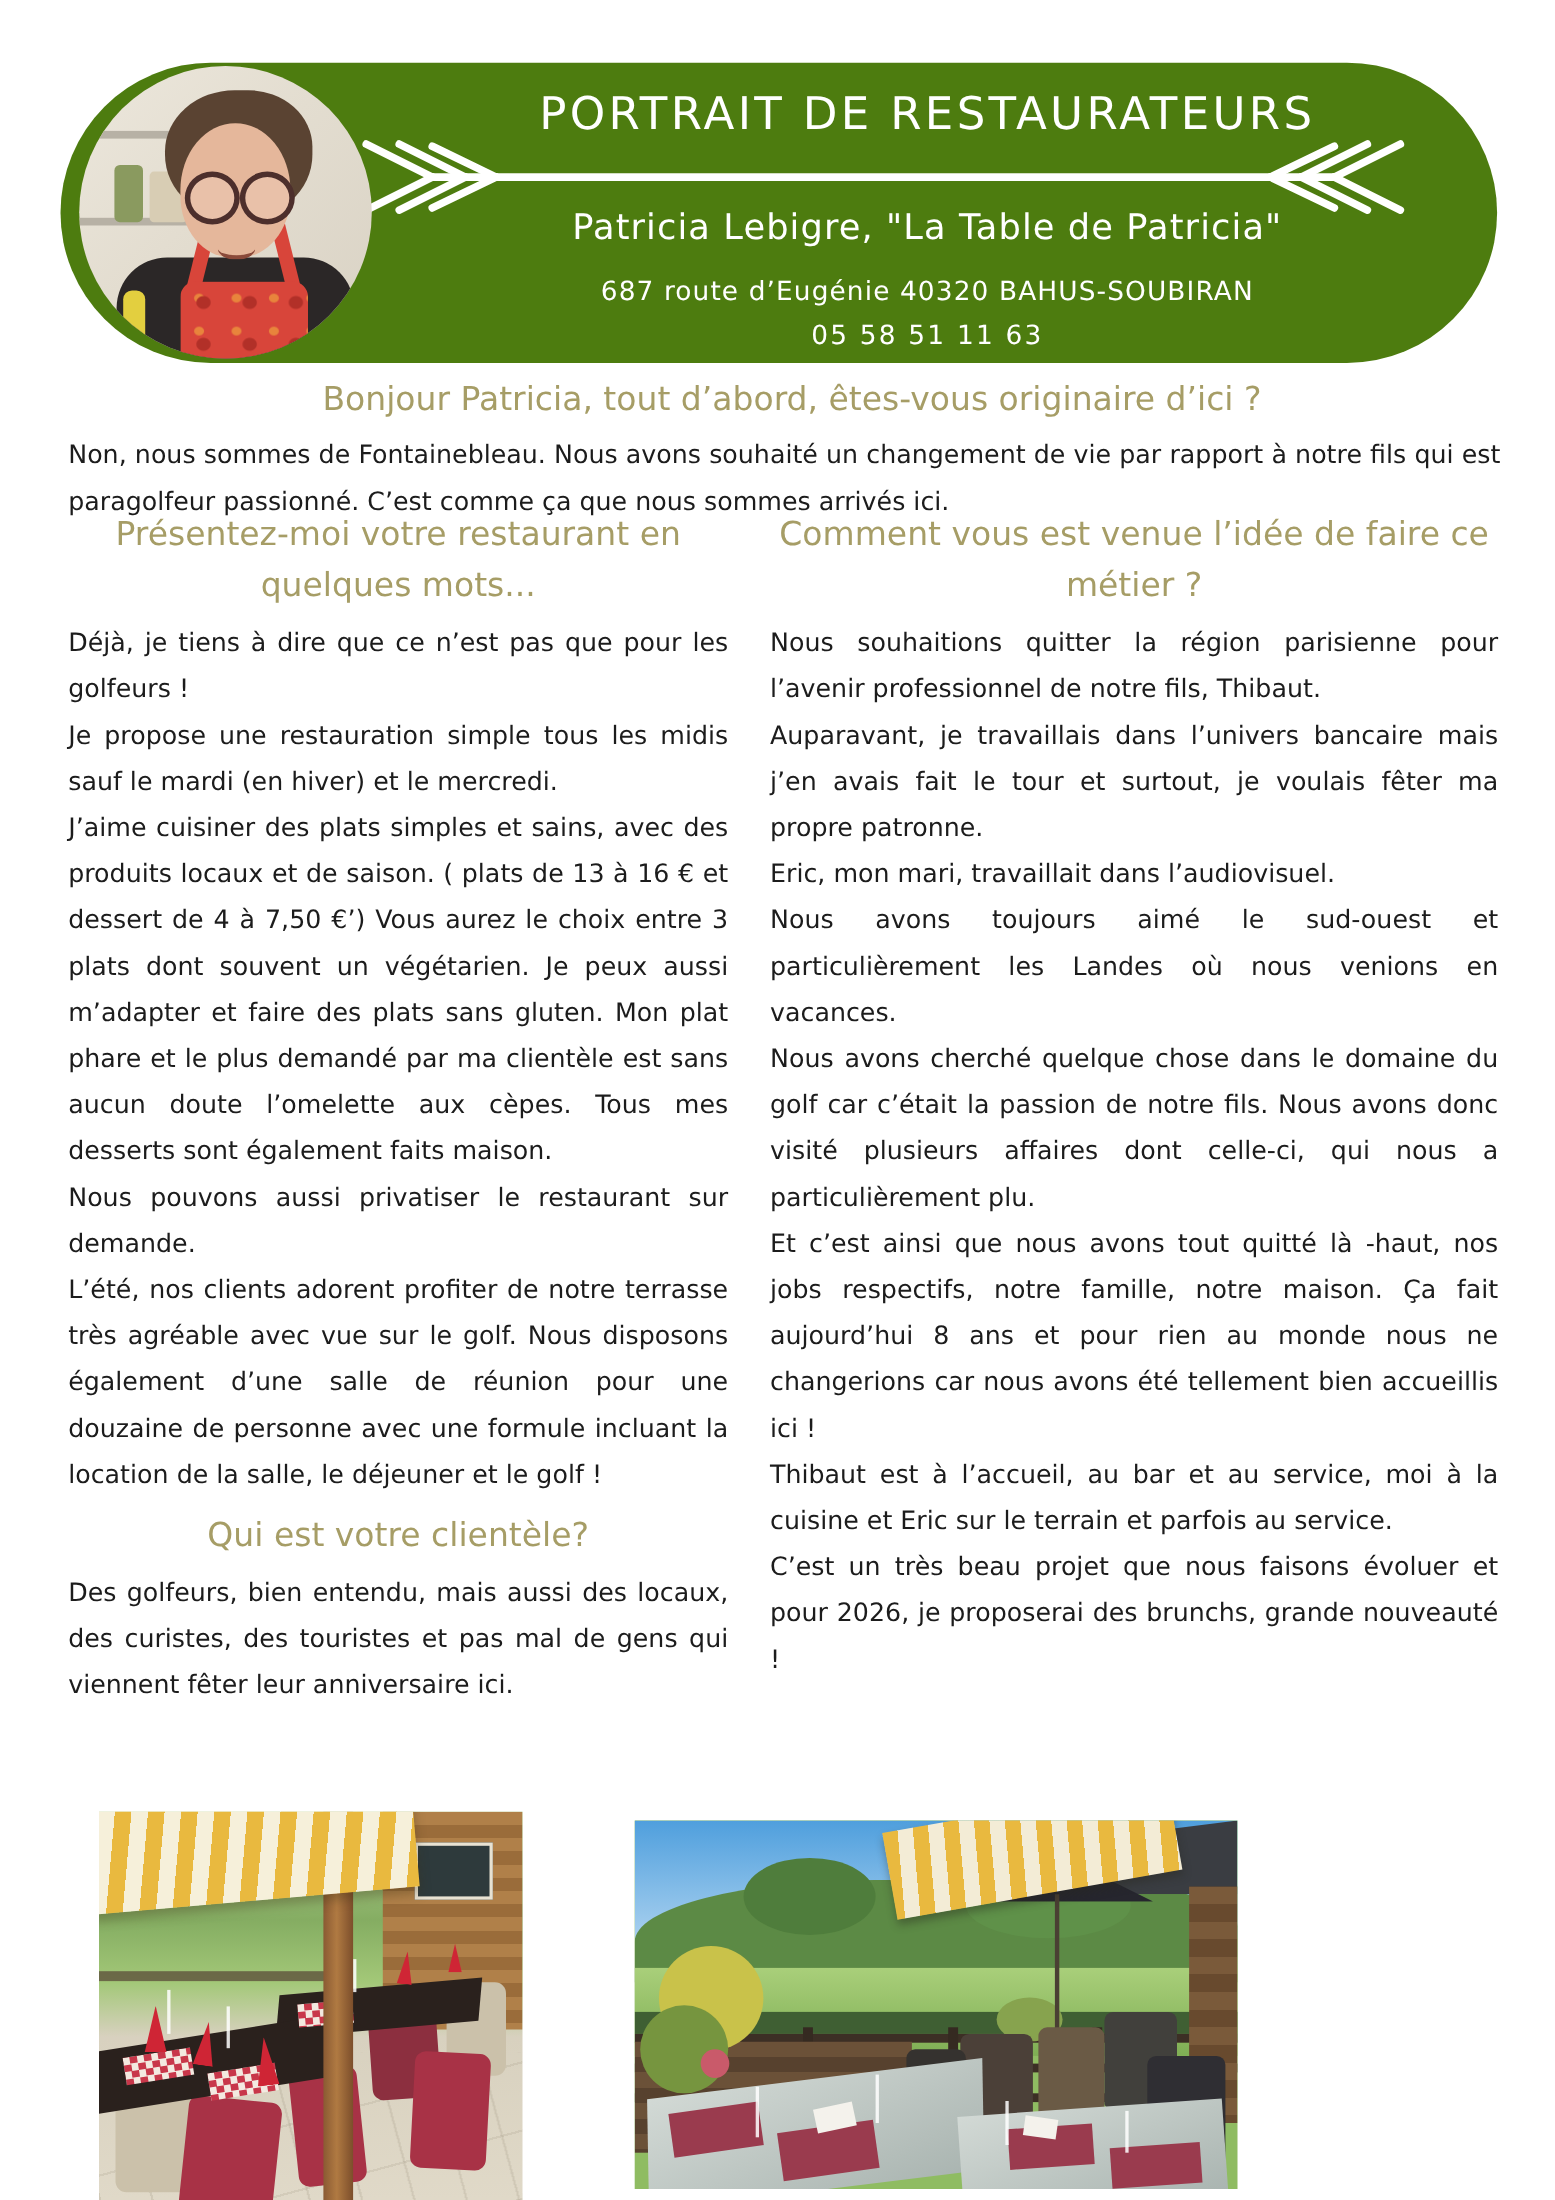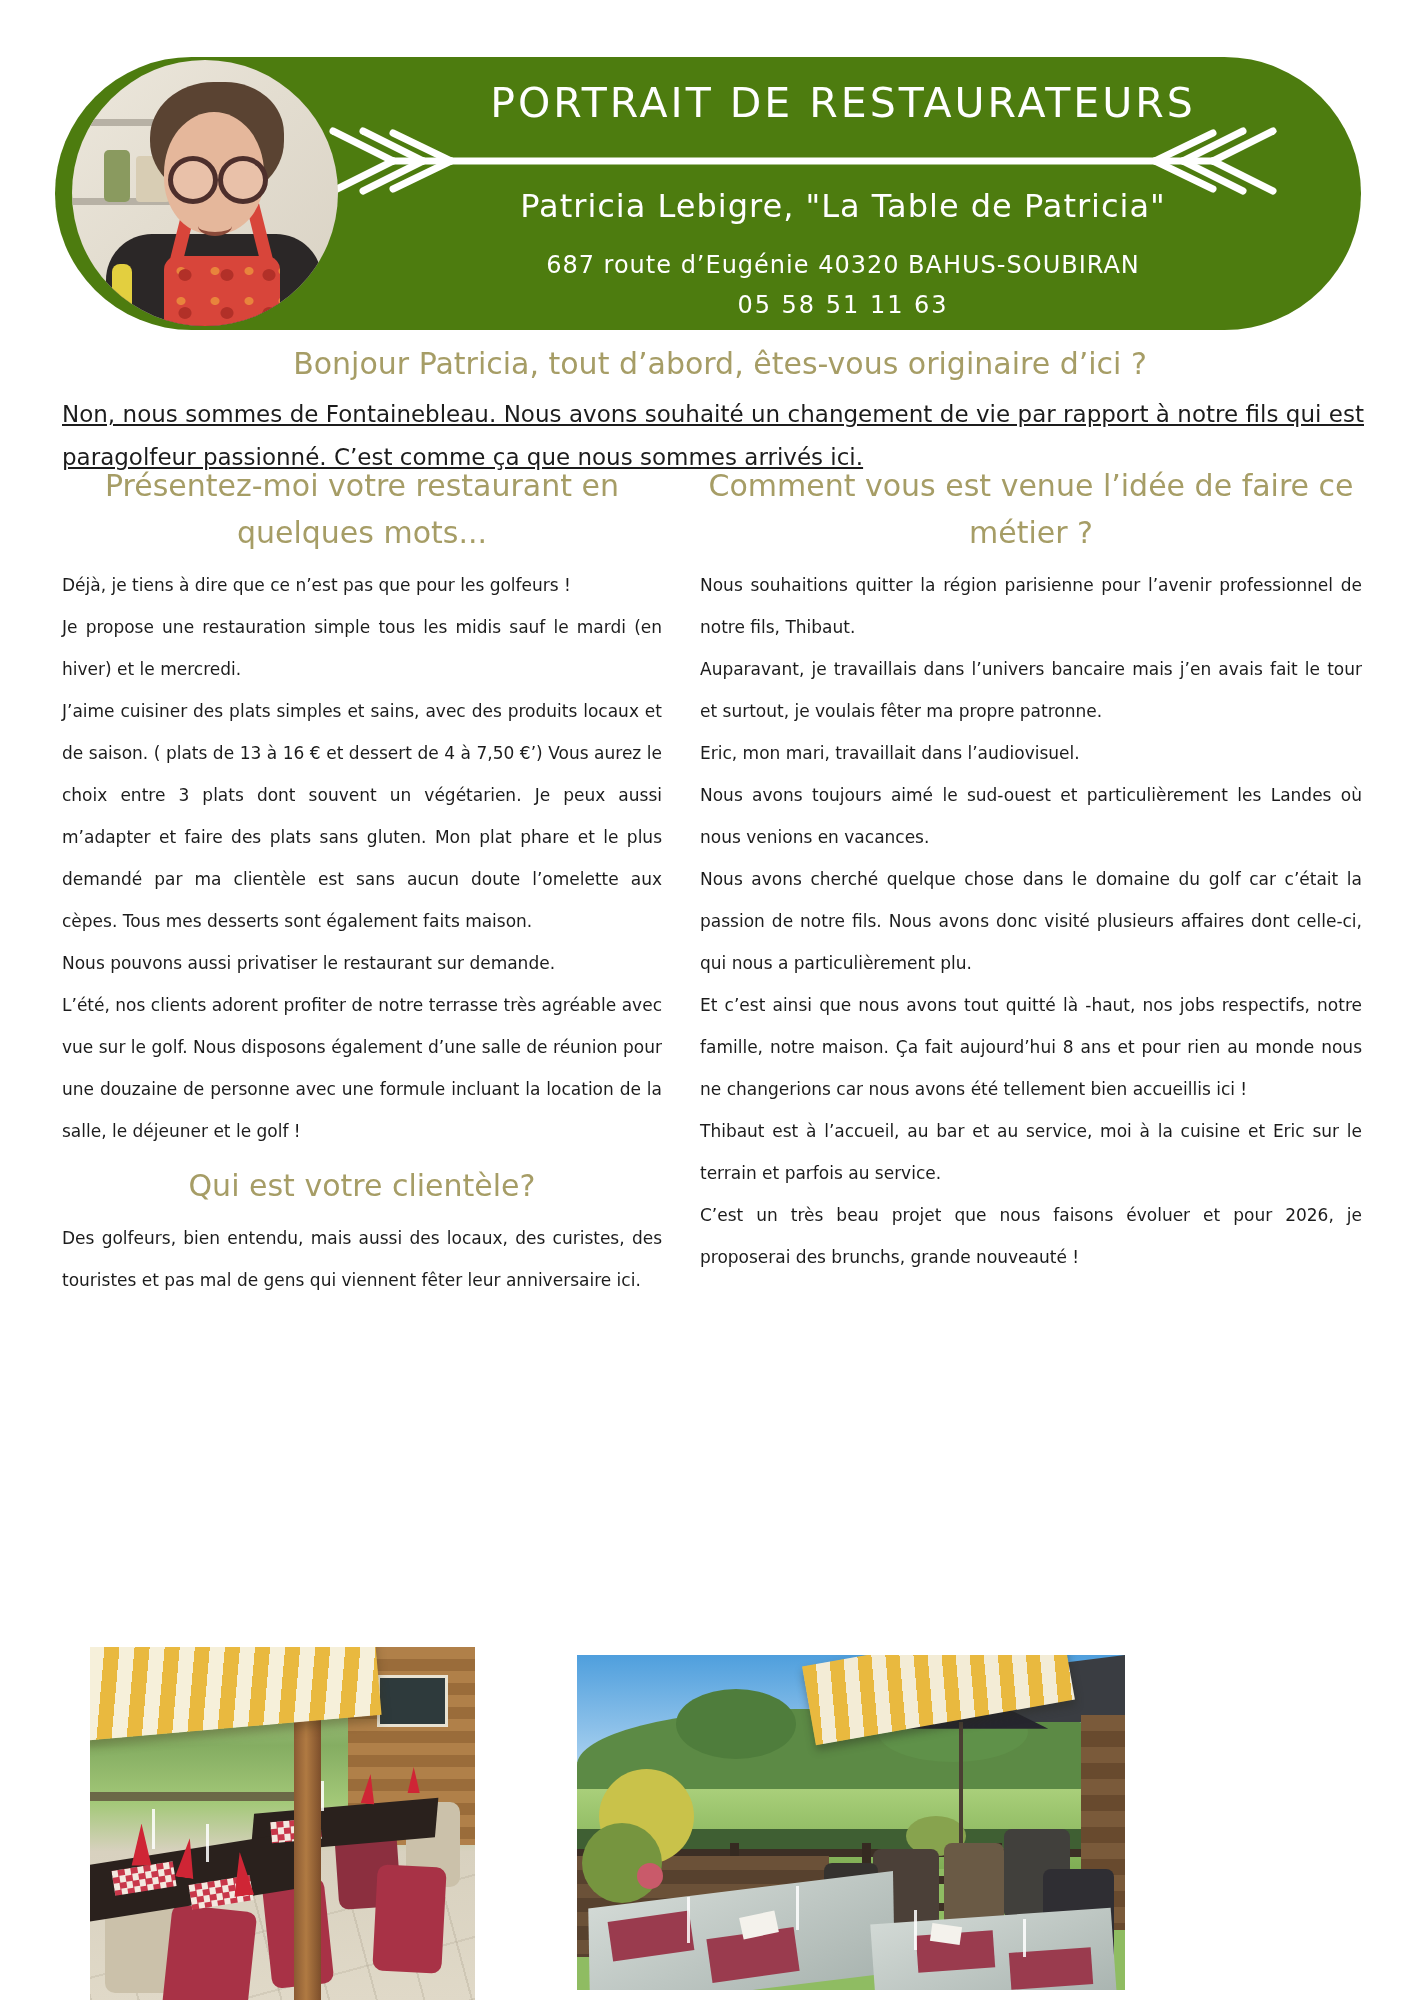--- a/index.html
+++ b/index.html
@@ -35,29 +35,29 @@
         background-image:radial-gradient(#b23028 6px,transparent 7px),radial-gradient(#e8843c 4px,transparent 5px);
         background-size:42px 38px,34px 30px;}
   .portrait .strap{position:absolute;width:13px;height:64px;background:#d8453a;bottom:58px;}
   .portrait .s1{left:104px;transform:rotate(14deg);} .portrait .s2{left:182px;transform:rotate(-14deg);}
   .portrait .bottle{position:absolute;left:40px;bottom:0;width:20px;height:62px;background:#e3cf3f;border-radius:8px 8px 0 0;}
 
   
   .q{color:#a69d66;text-align:center;}
   .intro{position:absolute;left:62px;top:346px;width:1302px;}
   .intro .q{font-size:30px;padding-left:14px;margin:0 0 12px 0;}
-  .intro p.a{font-size:23px;line-height:43px;text-align:justify;margin:0;text-decoration:underline;}
+  .intro p.a{font-size:23px;line-height:43px;text-align:justify;margin:0;}
 
   
   .col{position:absolute;top:462px;}
   .col-left{left:62px;width:600px;}
   .col-right{left:700px;width:662px;}
   .col .q{font-size:30px;line-height:47px;margin:0 0 8px 0;}
   .col .q.later{margin-top:10px;}
-  .col p{font-size:17px;line-height:42px;text-align:justify;margin:0;}
+  .col p{font-size:23px;line-height:42px;text-align:justify;margin:0;}
 
   
   .photo{position:absolute;overflow:hidden;}
   .photo1{left:90px;top:1647px;width:385px;height:353px;background:linear-gradient(180deg,#bcd69d 0%,#85ad62 28%,#a3c878 44%,#d8d1bf 58%,#e0d9c8 100%);}
   .p1-wall{position:absolute;right:0;top:0;width:33%;height:56%;
       background:repeating-linear-gradient(180deg,#b08049 0 12px,#9a6c3a 12px 24px);}
   .p1-tv{position:absolute;right:7%;top:8%;width:17%;height:13%;background:#2e3a3c;border:3px solid #e8e2d2;}
   .p1-awning{position:absolute;left:-12px;top:-14px;width:78%;height:27%;transform:rotate(-5deg);
       background:repeating-linear-gradient(100deg,#e9b93f 0 15px,#f6f0da 15px 30px);box-shadow:0 6px 10px rgba(60,50,20,.35);}
   .p1-rail{position:absolute;left:0;top:41%;width:56%;height:9px;background:#5a4a38;opacity:.75;}

